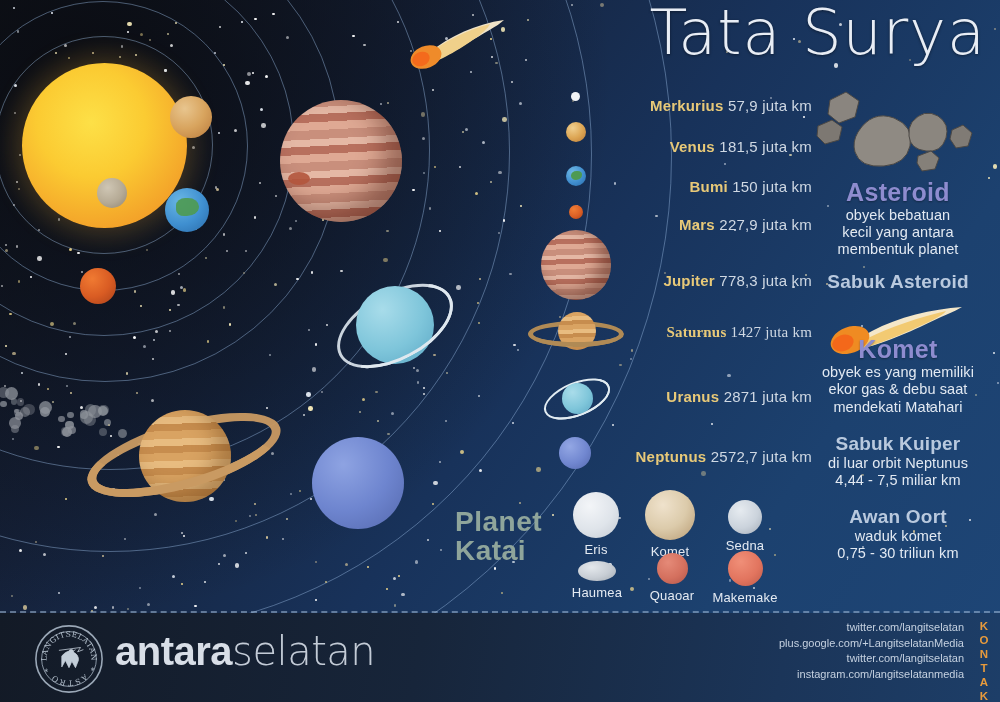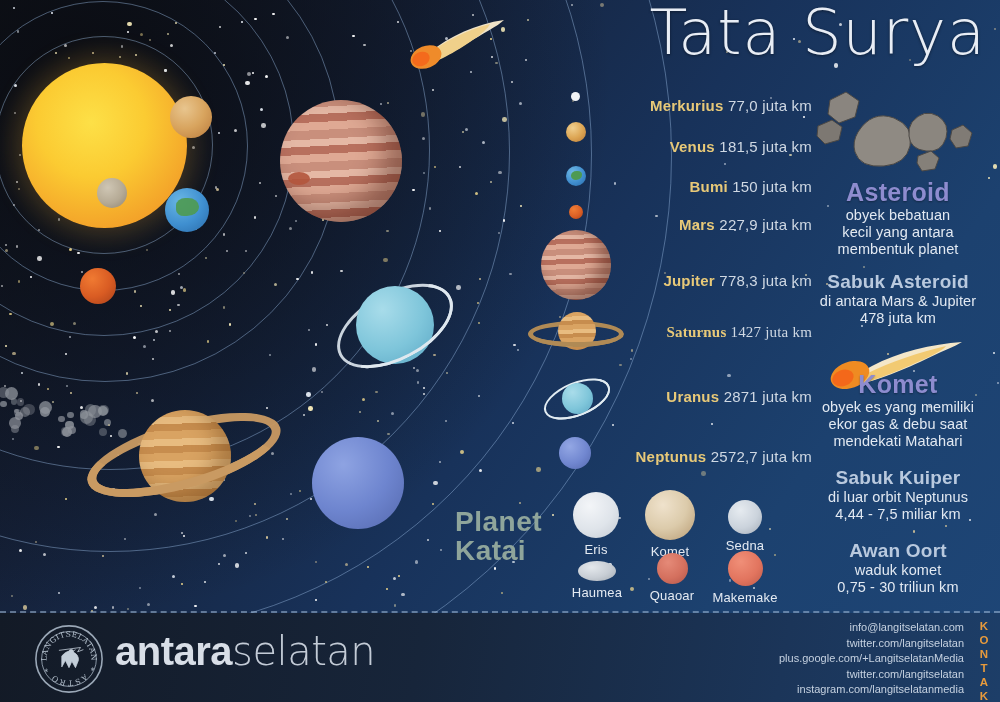--- a/index.html
+++ b/index.html
@@ -623,21 +623,21 @@
                   border-bottom-color:#e2ecf2; border-right-color:#e2ecf2; transform:rotate(-22deg);"></div>
     </div>
 
     <div class="pl" style="left:559px; top:437px; width:32px; height:32px;
                 background:radial-gradient(circle at 34% 30%, #93a7e4 0%, #7187d0 55%, #5468ad 100%);"></div>
   </div>
 
   <div id="planet-list">
     <div class="pl-row" style="top:12px;">
       <span class="pl-name">Merkurius</span>
-      <span class="pl-dist">77,0 juta km</span>
+      <span class="pl-dist">57,9 juta km</span>
     </div>
     <div class="pl-row" style="top:53px;">
       <span class="pl-name">Venus</span>
       <span class="pl-dist">181,5 juta km</span>
     </div>
     <div class="pl-row" style="top:93px;">
       <span class="pl-name">Bumi</span>
       <span class="pl-dist">150 juta km</span>
     </div>
     <div class="pl-row" style="top:131px;">
@@ -718,24 +718,20 @@
 
     <div class="hd-purple">Asteroid</div>
     <div class="body-txt">
       <div>obyek bebatuan</div>
       <div>kecil yang antara</div>
       <div>membentuk planet</div>
     </div>
 
     <div class="spacer-sm"></div>
     <div class="hd-blue">Sabuk Asteroid</div>
-    <div class="body-txt">
-      <div>di antara Mars &amp; Jupiter</div>
-      <div>478 juta km</div>
-    </div>
 
     <svg style="display:block; margin:10px auto -22px; width:140px; height:54px;" viewBox="0 0 140 54">
       <path d="M134 4 C104 6, 70 14, 44 28 C24 39, 14 46, 20 47 C32 49, 66 36, 92 24 C112 14, 128 8, 134 4 Z" fill="#f4e7c9"></path>
       <path d="M118 8 C92 14, 62 24, 40 35 C24 43, 18 47, 24 47 C36 47, 68 34, 92 23 C108 16, 116 11, 118 8 Z" fill="#f2ca72"></path>
       <ellipse cx="22" cy="37" rx="20" ry="13" fill="#ef8b22" transform="rotate(-20 22 37)"></ellipse>
       <ellipse cx="15" cy="40" rx="11" ry="8" fill="#f4681a" transform="rotate(-20 15 40)"></ellipse>
     </svg>
 
     <div class="hd-purple">Komet</div>
     <div class="body-txt">
@@ -777,21 +773,20 @@
       <path d="M36 38 L66 34 L62 40 L70 37" fill="none"></path>
       <path d="M40 46 q7 -9 15 -6 q9 4 8 12 l-4 10 l-5 -9 l-4 9 l-5 -10 l-5 9 Z"></path>
       <circle cx="53" cy="40" r="3.2"></circle>
       <path d="M49 44 l10 -7" fill="none"></path>
     </g>
   </svg>
 
   <div id="brand"><span class="brand-bold">antara</span><span class="brand-thin">selatan</span></div>
 
   <div id="contact">
-    <span class="contact-line">info@langitselatan.com</span>
     <span class="contact-line">twitter.com/langitselatan</span>
     <span class="contact-line">plus.google.com/+LangitselatanMedia</span>
     <span class="contact-line">twitter.com/langitselatan</span>
     <span class="contact-line">instagram.com/langitselatanmedia</span>
   </div>
 
   <div id="kontak">
       <span>K</span>
       <span>O</span>
       <span>N</span>

